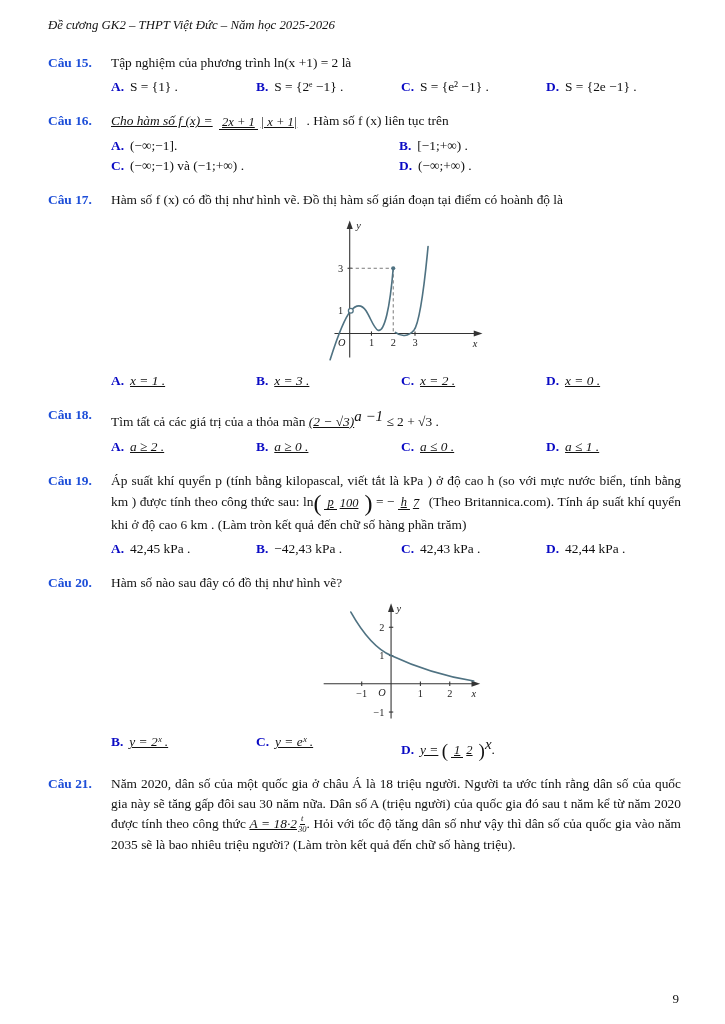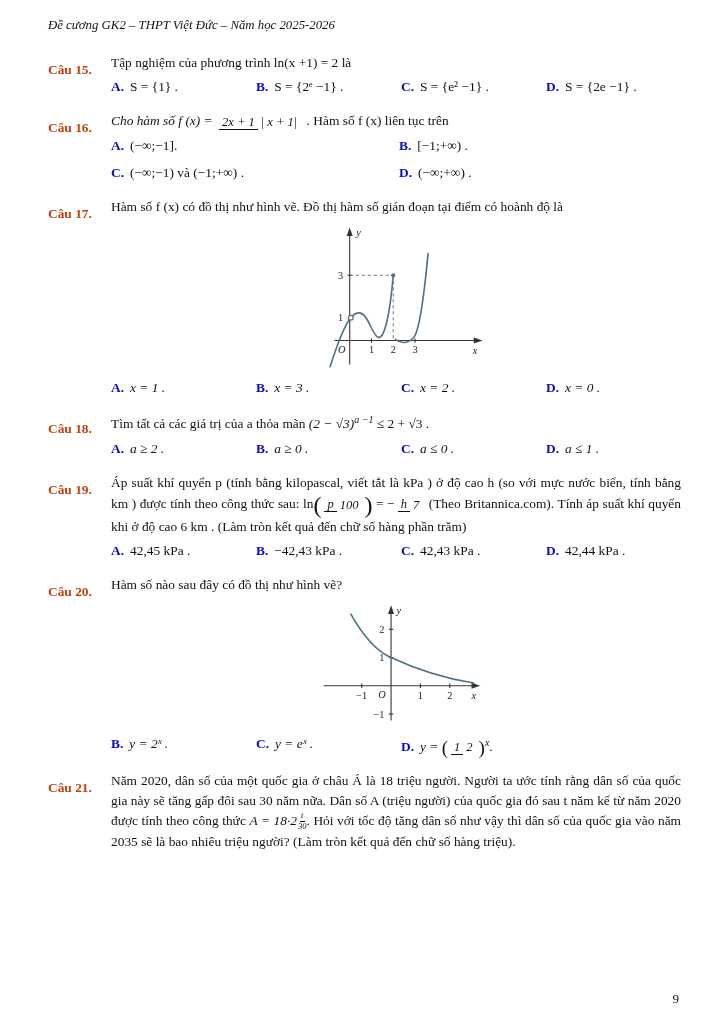--- a/index.html
+++ b/index.html
@@ -3,35 +3,35 @@
 <meta charset="utf-8">
 <style>
   html,body{margin:0;padding:0;}
   body{
     width:725px;height:1024px;background:#ffffff;position:relative;overflow:hidden;
     font-family:"Liberation Serif", serif;font-size:13.4px;line-height:1.5;color:#111;
     box-sizing:border-box;padding:16px 44px 0 48px;
   }
   .doc-header{font-style:italic;font-weight:normal;font-size:12.8px;margin-bottom:18px;}
   .q{display:flex;align-items:flex-start;margin-bottom:14px;}
-  .qlabel{flex:0 0 63px;font-weight:700;color:#c2410c;margin-top:7px;}
+  .qlabel{flex:0 0 63px;font-weight:700;color:#1d4ed8;}
   .qbody{flex:1;min-width:0;}
   .qtext{text-align:justify;}
   .opts{display:grid;margin-top:4px;column-gap:4px;}
   .opts4{grid-template-columns:141px 141px 141px auto;}
-  .opts2{grid-template-columns:284px auto;row-gap:7px;}
+  .opts2{grid-template-columns:284px auto;}
   .opt{white-space:nowrap;}
   .ol{font-weight:700;color:#0a0ac4;padding-right:6px;}
-  .m{font-style:italic;}
+  .m{font-style:italic;text-decoration:underline;}
   .frac{display:inline-flex;flex-direction:row;align-items:center;vertical-align:middle;margin:0 3px;font-size:12.5px;line-height:1.15;}
   .frac .num{border-bottom:1px solid #111;padding:0 3px;}
   .frac .den{padding:0 3px;}
   .paren{font-size:24px;vertical-align:middle;line-height:1;font-weight:400;}
   .paren.sm{font-size:19px;}
-  .sp{font-size:10px;font-style:italic;}
+  .sp{font-size:15px;font-style:italic;}
   .supfrac{display:inline-flex;flex-direction:column;align-items:center;font-size:8.5px;line-height:1.15;font-style:italic;vertical-align:7px;margin-left:1px;}
   .supfrac .num{border-bottom:1px solid #111;padding:0 1.5px;}
   .fig{display:flex;justify-content:center;margin:6px 0 8px;}
   svg text{font-family:"Liberation Serif", serif;font-size:9.5px;fill:#222;}
   svg text.var{font-style:italic;}
   .axis{stroke:#333;stroke-width:1;}
   .axf{fill:#333;}
   .tick{stroke:#333;stroke-width:1;}
   .curve{stroke:#4f7282;stroke-width:1.5;fill:none;stroke-linecap:round;}
   .dash{stroke:#777;stroke-width:0.9;stroke-dasharray:3 2.5;}

